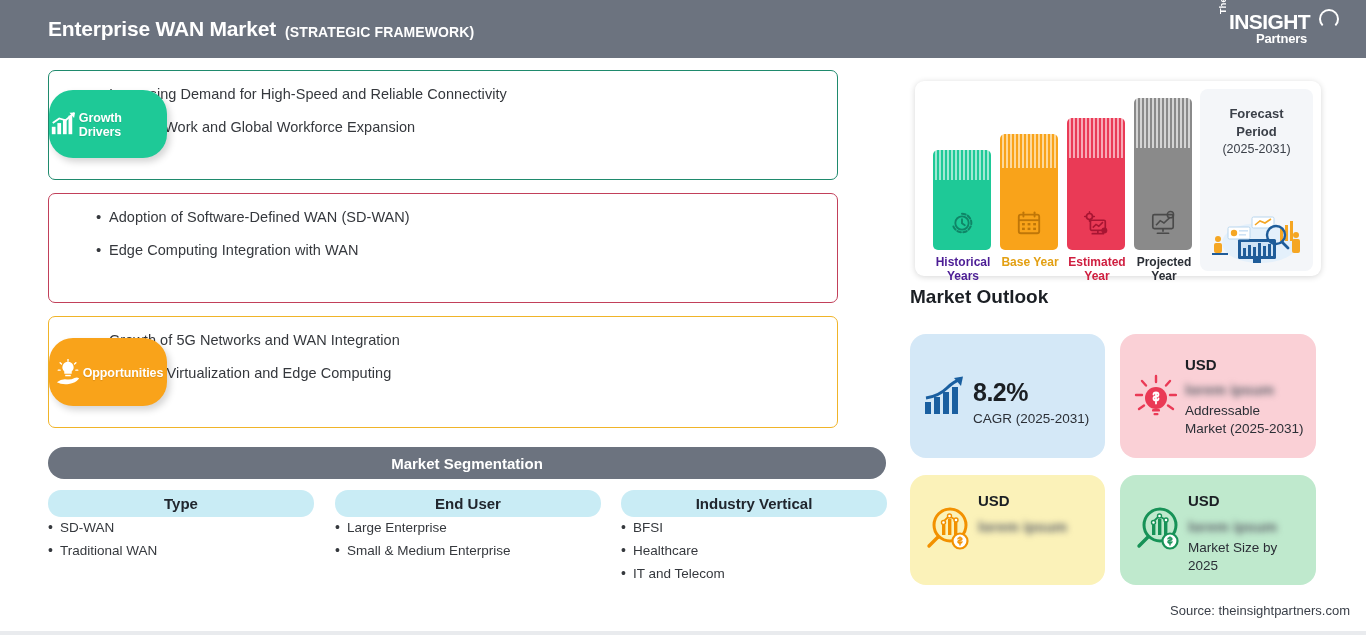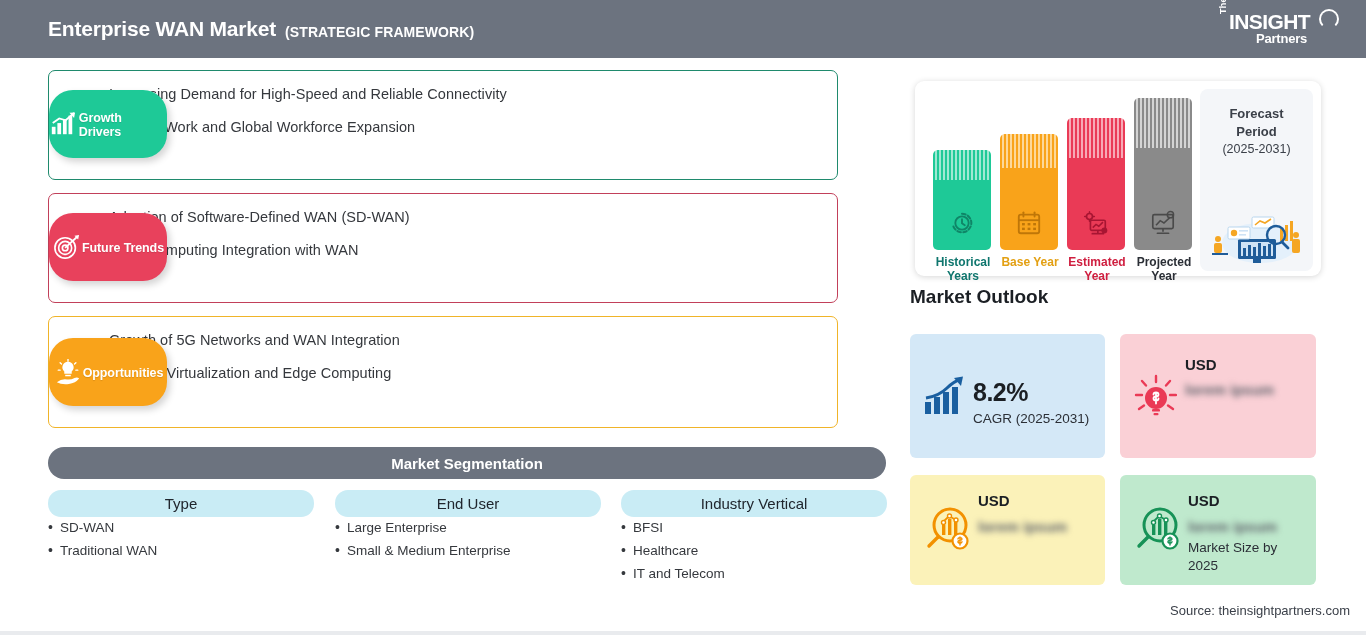--- a/index.html
+++ b/index.html
@@ -89,21 +89,21 @@
     background:#6c737f; border-radius:16px;
     display:flex; align-items:center; justify-content:center;
   }
   .seg-header-label { color:#fff; font-size:15px; font-weight:bold; }
 
   .seg-col { position:absolute; width:266px; }
   .seg-col-header {
     height:27px; background:#c9ecf5; border-radius:13px;
     display:flex; align-items:center; justify-content:center;
   }
-  .seg-col-title { font-size:15px; font-weight:normal; color:#20262e; }
+  .seg-col-title { font-size:15px; font-weight:bold; color:#20262e; }
   .seg-items { padding-top:3px; }
   .seg-item {
     position:relative; font-size:13.5px; color:#35383d;
     padding-left:12px; margin-bottom:6px; line-height:1.25;
   }
   .seg-item::before {
     content:"•"; position:absolute; left:0; top:-1px; font-size:14px; color:#35383d;
   }
 
   
@@ -142,21 +142,21 @@
   }
   .fc-right-sub {
     text-align:center; font-size:12.5px; color:#3b4049; margin-top:2px;
   }
 
   
   .outlook-title {
     position:absolute; left:10px; top:228px; font-size:19px;
     font-weight:bold; color:#1b1f24;
   }
-  .ocard { position:absolute; border-radius:6px; }
+  .ocard { position:absolute; border-radius:16px; }
   .ocard-blue  { background:#d4e8f7; }
   .ocard-pink  { background:#fad0d6; }
   .ocard-yellow{ background:#fbf2b9; }
   .ocard-green { background:#bfe9cd; }
 
   .ocard-big { font-size:25px; font-weight:bold; color:#1b1f24; letter-spacing:-0.5px; }
   .ocard-usd { font-size:15px; font-weight:bold; color:#1b1f24; }
   .ocard-blur {
     font-size:15px; font-weight:bold; color:#5f636b;
     filter: blur(3.4px); margin:3px 0 3px 0; user-select:none;
@@ -205,30 +205,20 @@
           <path d="M22 2 L28 1.5 L27 7.5 Z" fill="#fff"></path>
         </svg>
         <span class="badge-label">Growth Drivers</span>
       </div>
 
       <div class="pillar-box red" style="top:135px; height:110px;">
         <div class="bullets">
           <div class="bullet">Adoption of Software-Defined WAN (SD-WAN)</div>
           <div class="bullet">Edge Computing Integration with WAN</div>
         </div>
-      </div>
-      <div class="badge badge-red" style="left:49px; top:155px;">
-        <svg class="badge-icon" viewBox="0 0 32 28">
-          <circle cx="14" cy="15" r="11" fill="none" stroke="#fff" stroke-width="1.8"></circle>
-          <circle cx="14" cy="15" r="7" fill="none" stroke="#fff" stroke-width="1.8"></circle>
-          <circle cx="14" cy="15" r="3" fill="none" stroke="#fff" stroke-width="1.8"></circle>
-          <path d="M14 15 L27 3" stroke="#fff" stroke-width="2"></path>
-          <path d="M24 2 L29 1 L28 6 Z" fill="#fff"></path>
-        </svg>
-        <span class="badge-label">Future Trends</span>
       </div>
 
       <div class="pillar-box orange" style="top:258px; height:112px;">
         <div class="bullets">
           <div class="bullet">Growth of 5G Networks and WAN Integration</div>
           <div class="bullet">Network Virtualization and Edge Computing</div>
         </div>
       </div>
       <div class="badge badge-orange" style="left:49px; top:280px;">
         <svg class="badge-icon" viewBox="0 0 32 28">
@@ -292,21 +282,21 @@
             <div class="fc-bar" style="top:69px; height:100px;">
               <div class="fc-bar-stripe" style="height:30px; background:repeating-linear-gradient(90deg,#1ec997 0 2px,#9fe8d3 2px 4px);"></div>
               <div class="fc-bar-solid" style="height:70px; background:#1ec997;">
                 <svg class="fc-bar-icon" viewBox="0 0 28 28">
                   <path d="M14 4 a10 10 0 1 1 -9.4 13.3" fill="none" stroke="#0d7a5f" stroke-width="2.2" stroke-dasharray="4 2.5" stroke-linecap="round"></path>
                   <circle cx="14" cy="14" r="7.2" fill="none" stroke="#0d7a5f" stroke-width="2"></circle>
                   <path d="M14 10 v4.4 l3 2" stroke="#0d7a5f" stroke-width="2" fill="none" stroke-linecap="round"></path>
                 </svg>
               </div>
             </div>
-            <div class="fc-caption" style="top:174px; color:#0f766e;">Historical Years</div>
+            <div class="fc-caption" style="top:174px; color:#4c1d95;">Historical Years</div>
           </div>
 
           <div class="fc-bar-group" style="left:85px;">
             <div class="fc-year" style="top:34px; color:#e3a013;">2024</div>
             <div class="fc-bar" style="top:53px; height:116px;">
               <div class="fc-bar-stripe" style="height:34px; background:repeating-linear-gradient(90deg,#f9a31a 0 2px,#fdd89a 2px 4px);"></div>
               <div class="fc-bar-solid" style="height:82px; background:#f9a31a;">
                 <svg class="fc-bar-icon" viewBox="0 0 28 28">
                   <rect x="3" y="5" width="22" height="20" rx="2.2" fill="none" stroke="#b56f06" stroke-width="2"></rect>
                   <line x1="3" y1="11" x2="25" y2="11" stroke="#b56f06" stroke-width="2"></line>
@@ -437,20 +427,21 @@
             <line x1="11" y1="9" x2="15" y2="13.5"></line>
             <line x1="39" y1="9" x2="35" y2="13.5"></line>
             <line x1="5" y1="23" x2="11" y2="23"></line>
             <line x1="45" y1="23" x2="39" y2="23"></line>
             <line x1="8" y1="37" x2="13" y2="33.5"></line>
             <line x1="42" y1="37" x2="37" y2="33.5"></line>
           </g>
         </svg>
         <div class="ocard-usd" style="position:absolute; left:65px; top:22px;">USD</div>
         <div class="ocard-blur" style="position:absolute; left:65px; top:44px;">lorem ipsum</div>
+        <div class="ocard-desc" style="position:absolute; left:65px; top:68px; width:120px;">Addressable Market (2025-2031)</div>
       </div>
 
       <div class="ocard ocard-yellow" style="left:10px; top:417px; width:195px; height:110px;">
         <svg style="position:absolute; left:12px; top:28px; width:52px; height:52px;" viewBox="0 0 52 52">
           <circle cx="28" cy="22" r="16" fill="none" stroke="#f29100" stroke-width="3"></circle>
           <g fill="#f29100">
             <rect x="20" y="22" width="3.4" height="10"></rect>
             <rect x="26" y="16" width="3.4" height="16"></rect>
             <rect x="32" y="19" width="3.4" height="13"></rect>
           </g>

